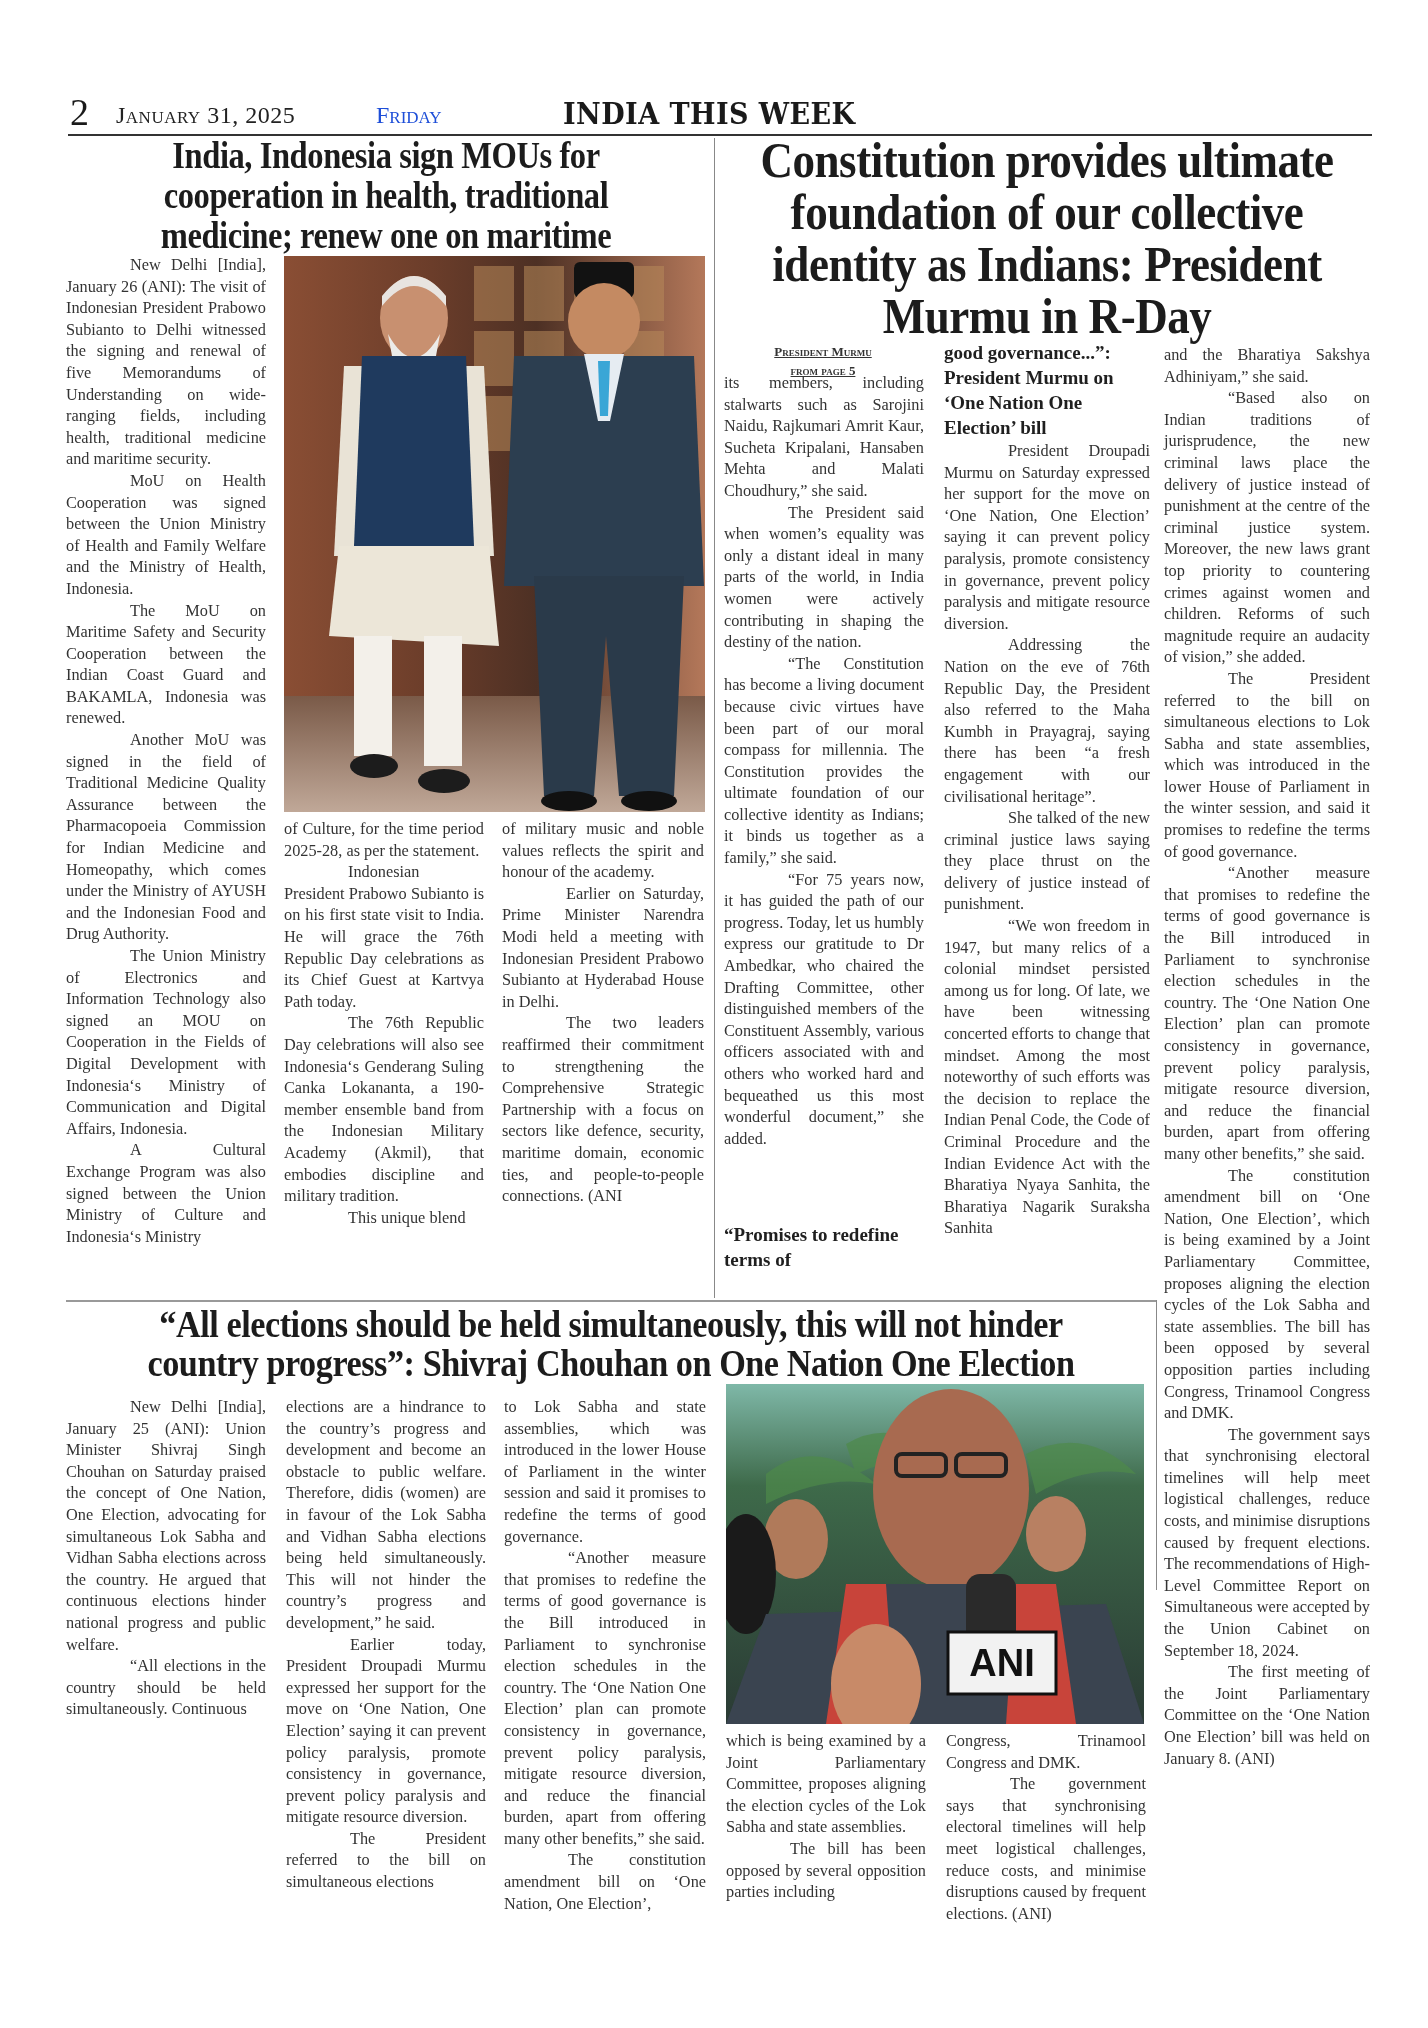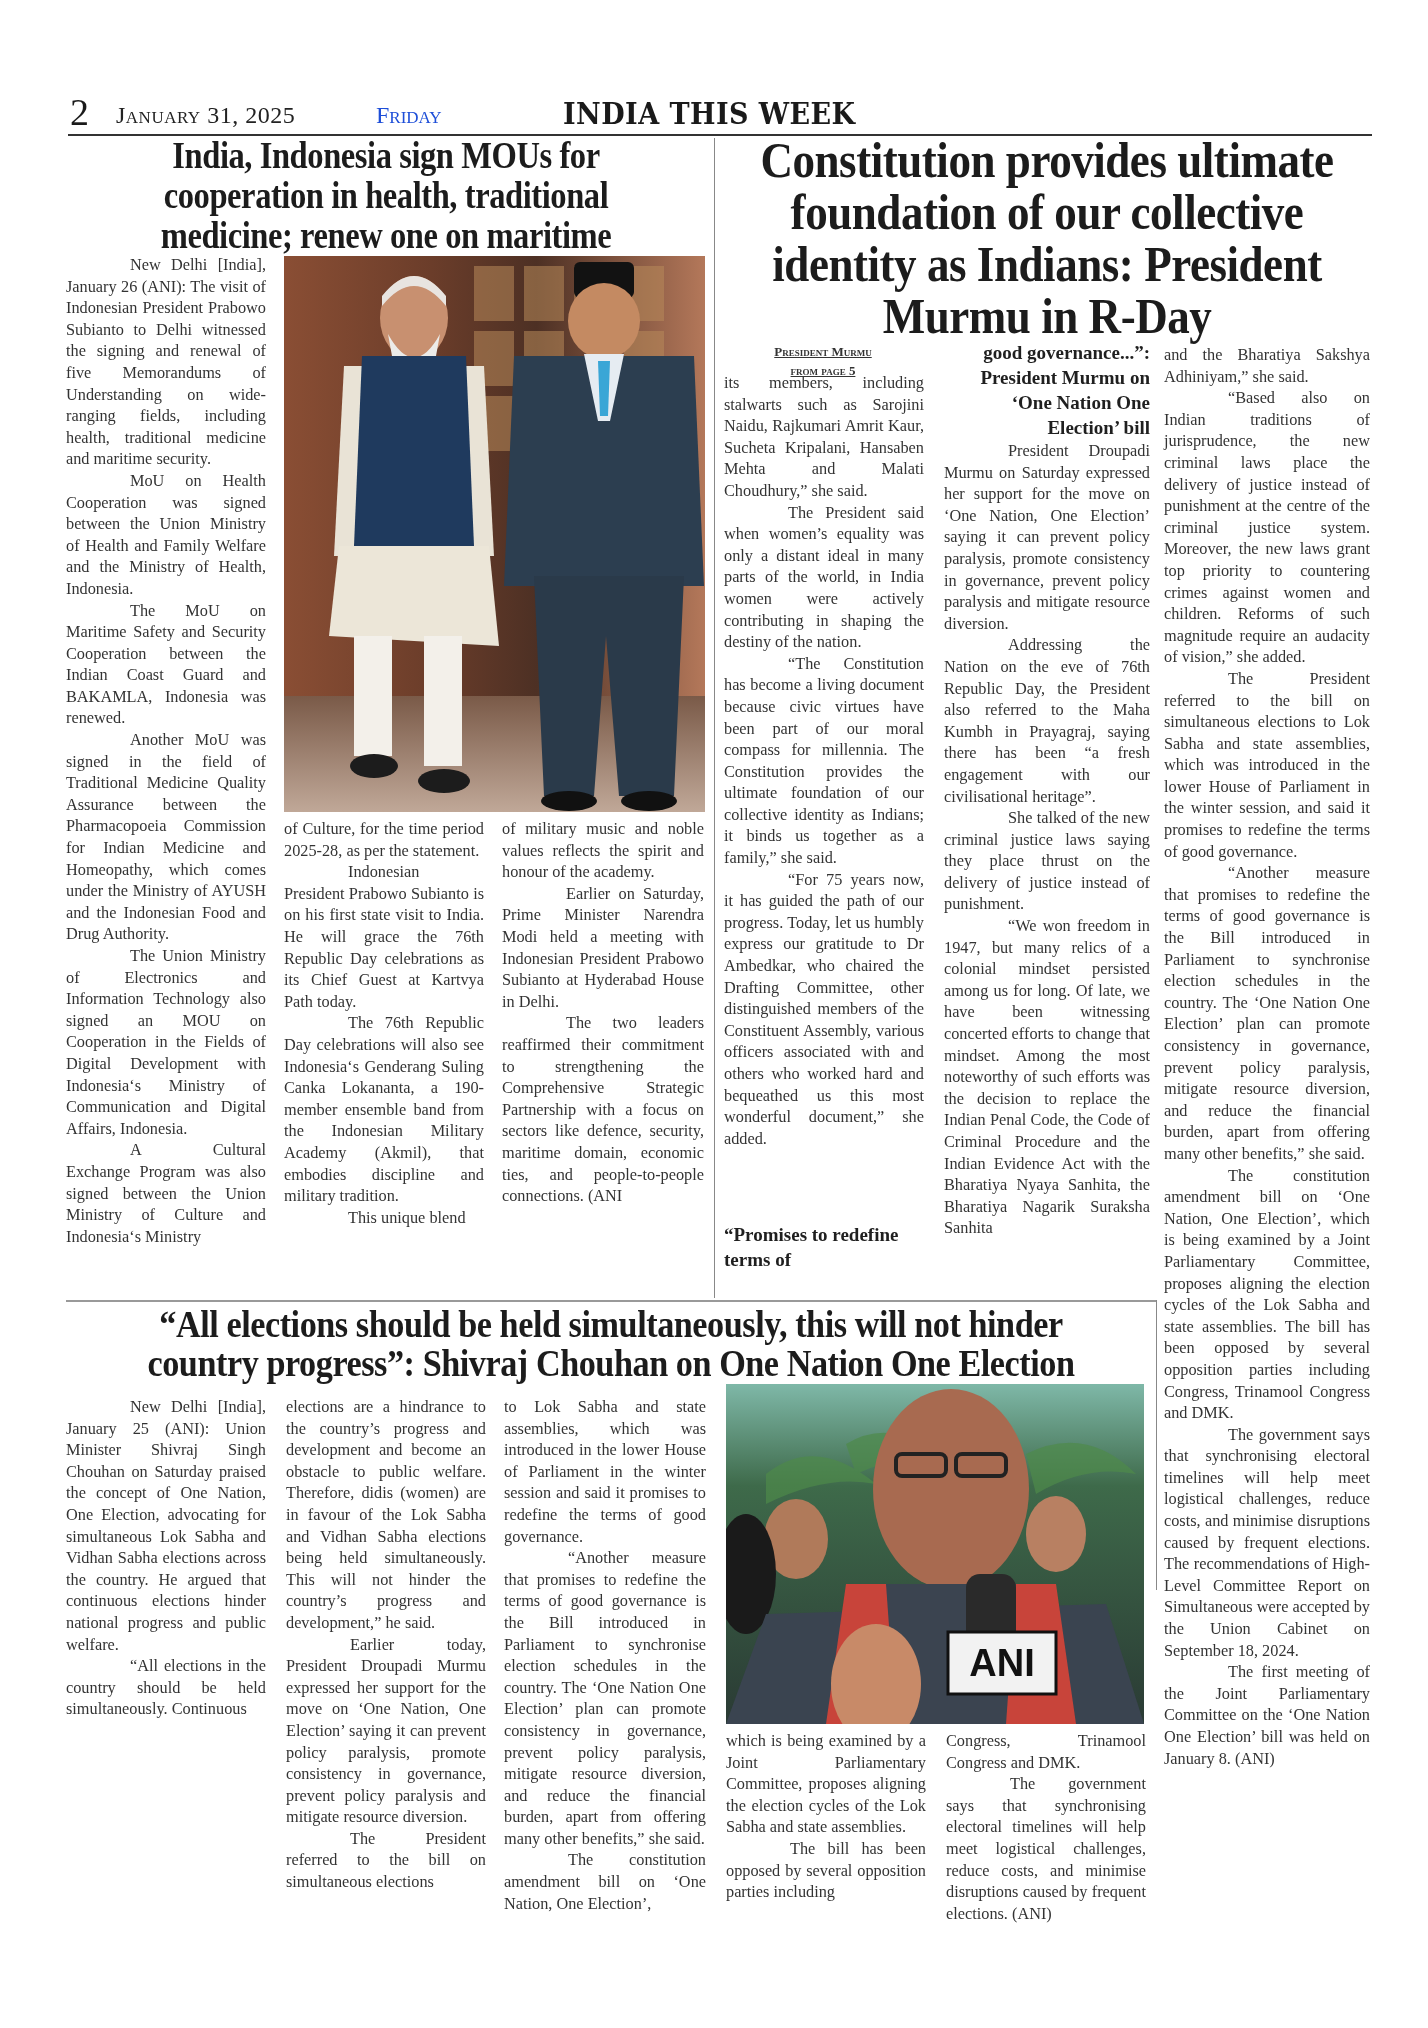--- a/index.html
+++ b/index.html
@@ -131,21 +131,21 @@
   <div class="jump">from page 5</div>
 </div>
 <div class="abs col" style="left:724px; top:372px; width:200px;">
     <p class="noindent">its members, including stalwarts such as Sarojini Naidu, Rajkumari Amrit Kaur, Sucheta Kripalani, Hansaben Mehta and Malati Choudhury,” she said.</p>
     <p>The President said when women’s equality was only a distant ideal in many parts of the world, in India women were actively contributing in shaping the destiny of the nation.</p>
     <p>“The Constitution has become a living document because civic virtues have been part of our moral compass for millennia. The Constitution provides the ultimate foundation of our collective identity as Indians; it binds us together as a family,” she said.</p>
     <p>“For 75 years now, it has guided the path of our progress. Today, let us humbly express our gratitude to Dr Ambedkar, who chaired the Drafting Committee, other distinguished members of the Constituent Assembly, various officers associated with and others who worked hard and bequeathed us this most wonderful document,” she added.</p>
   </div>
 <div class="abs subhead" style="left:724px; top:1222px; width:200px;">“Promises to redefine terms of</div>
 
-<div class="abs subhead" style="left:944px; top:340px; width:206px;text-align:right;">good governance...”: President Murmu on ‘One Nation One Election’ bill</div>
+<div class="abs subhead" style="left:944px; top:340px; width:206px;">good governance...”: President Murmu on ‘One Nation One Election’ bill</div>
 <div class="abs col" style="left:944px; top:440px; width:206px;">
     <p>President Droupadi Murmu on Saturday expressed her support for the move on ‘One Nation, One Election’ saying it can prevent policy paralysis, promote consistency in governance, prevent policy paralysis and mitigate resource diversion.</p>
     <p>Addressing the Nation on the eve of 76th Republic Day, the President also referred to the Maha Kumbh in Prayagraj, saying there has been “a fresh engagement with our civilisational heritage”.</p>
     <p>She talked of the new criminal justice laws saying they place thrust on the delivery of justice instead of punishment.</p>
     <p>“We won freedom in 1947, but many relics of a colonial mindset persisted among us for long. Of late, we have been witnessing concerted efforts to change that mindset. Among the most noteworthy of such efforts was the decision to replace the Indian Penal Code, the Code of Criminal Procedure and the Indian Evidence Act with the Bharatiya Nyaya Sanhita, the Bharatiya Nagarik Suraksha Sanhita</p>
   </div>
 
 <div class="abs col" style="left:1164px; top:344px; width:206px;">
     <p class="noindent">and the Bharatiya Sakshya Adhiniyam,” she said.</p>
     <p>“Based also on Indian traditions of jurisprudence, the new criminal laws place the delivery of justice instead of punishment at the centre of the criminal justice system. Moreover, the new laws grant top priority to countering crimes against women and children. Reforms of such magnitude require an audacity of vision,” she added.</p>

